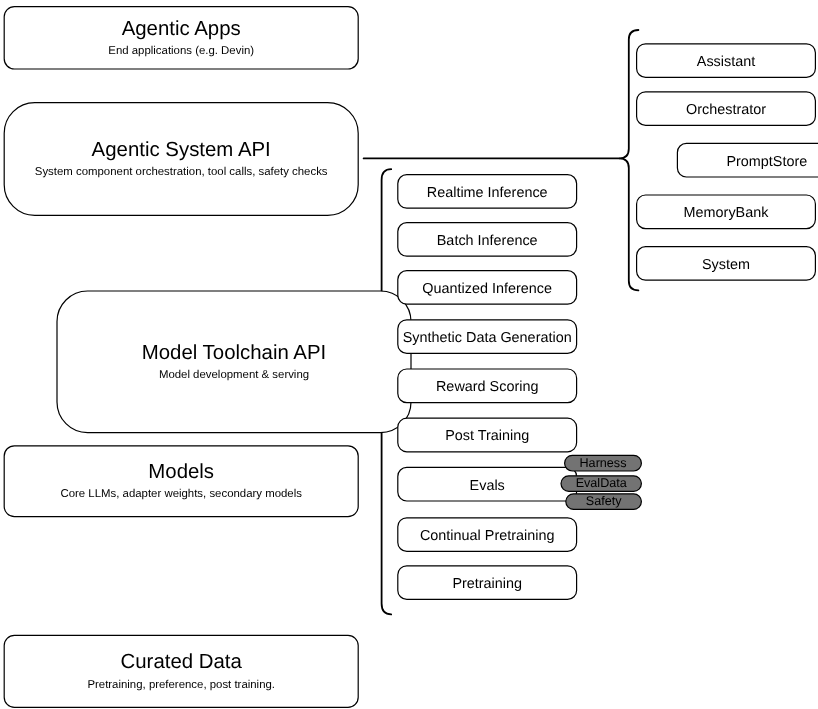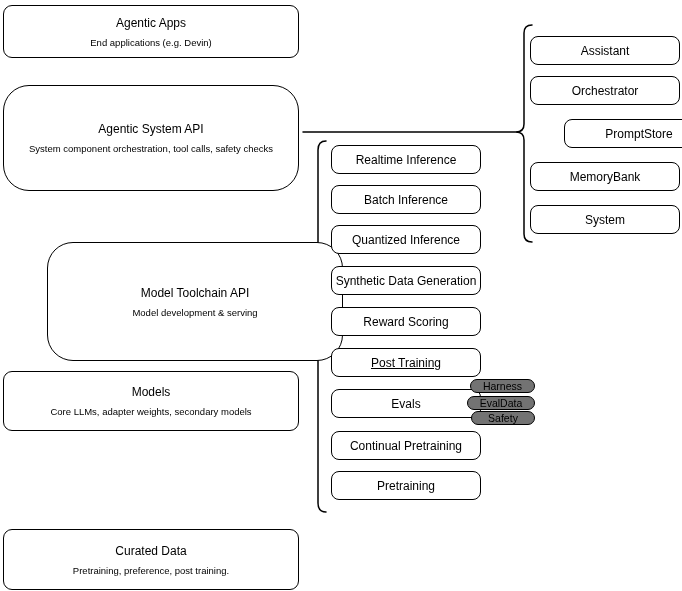--- a/index.html
+++ b/index.html
@@ -19,21 +19,21 @@
     border: 1.5px solid #000;
     background: #fff;
     display: flex;
     flex-direction: column;
     align-items: center;
     justify-content: center;
     text-align: center;
     box-sizing: border-box;
     z-index: 2;
   }
-  .bigbox .box-title { font-size: 12px; line-height: 15px; }
+  .bigbox .box-title { font-size: 17px; line-height: 15px; }
   .bigbox .box-sub   { font-size: 9.5px; line-height: 11px; margin-top: 6px; }
   .r8  { border-radius: 9px; }
   .r26 { border-radius: 26px; }
   .smallbox {
     position: absolute;
     width: 150px;
     height: 29px;
     border: 1.5px solid #000;
     border-radius: 8px;
     background: #fff;
@@ -76,21 +76,21 @@
     <path d="M303,132 L516,132" fill="none" stroke-width="1.5" stroke-linecap="round" stroke="#000000"></path>
     <path d="M326,141 Q318,141 318,150 L318,318 Q318,326 310,326 Q318,326 318,334 L318,503 Q318,512 326,512" fill="none" stroke-width="1.5" stroke-linecap="round" stroke="#000000"></path>
     <path d="M532,25 Q524,25 524,33 L524,124 Q524,132 516,132 Q524,132 524,140 L524,234 Q524,242 532,242" fill="none" stroke-width="1.5" stroke-linecap="round" stroke="#000000"></path>
   </svg>
 
   <div class="bigbox r8" style="top:5px;height:53px;">
     <div class="box-title">Agentic Apps</div>
     <div class="box-sub">End applications (e.g. Devin)</div>
   </div>
 
-  <div class="bigbox r26" style="top:85px;height:106px;">
+  <div class="bigbox r26" style="top:85px;height:95px;">
     <div class="box-title">Agentic System API</div>
     <div class="box-sub">System component orchestration, tool calls, safety checks</div>
   </div>
 
   <div class="bigbox r26" style="top:242px;height:119px;margin-left:44px;">
     <div class="box-title">Model Toolchain API</div>
     <div class="box-sub">Model development &amp; serving</div>
   </div>
 
   <div class="bigbox r8" style="top:371px;height:60px;">
@@ -112,21 +112,21 @@
   </div>
   <div class="smallbox mid" style="top:225px;">
     <span>Quantized Inference</span>
   </div>
   <div class="smallbox mid" style="top:266px;">
     <span>Synthetic Data Generation</span>
   </div>
   <div class="smallbox mid" style="top:307px;">
     <span>Reward Scoring</span>
   </div>
-  <div class="smallbox mid" style="top:348px;text-decoration:underline;">
+  <div class="smallbox mid" style="top:348px;">
     <span>Post Training</span>
   </div>
   <div class="smallbox mid" style="top:389px;">
     <span>Evals</span>
   </div>
   <div class="smallbox mid" style="top:431px;text-align:center;">
     <span>Continual Pretraining</span>
   </div>
   <div class="smallbox mid" style="top:471px;">
     <span>Pretraining</span>

